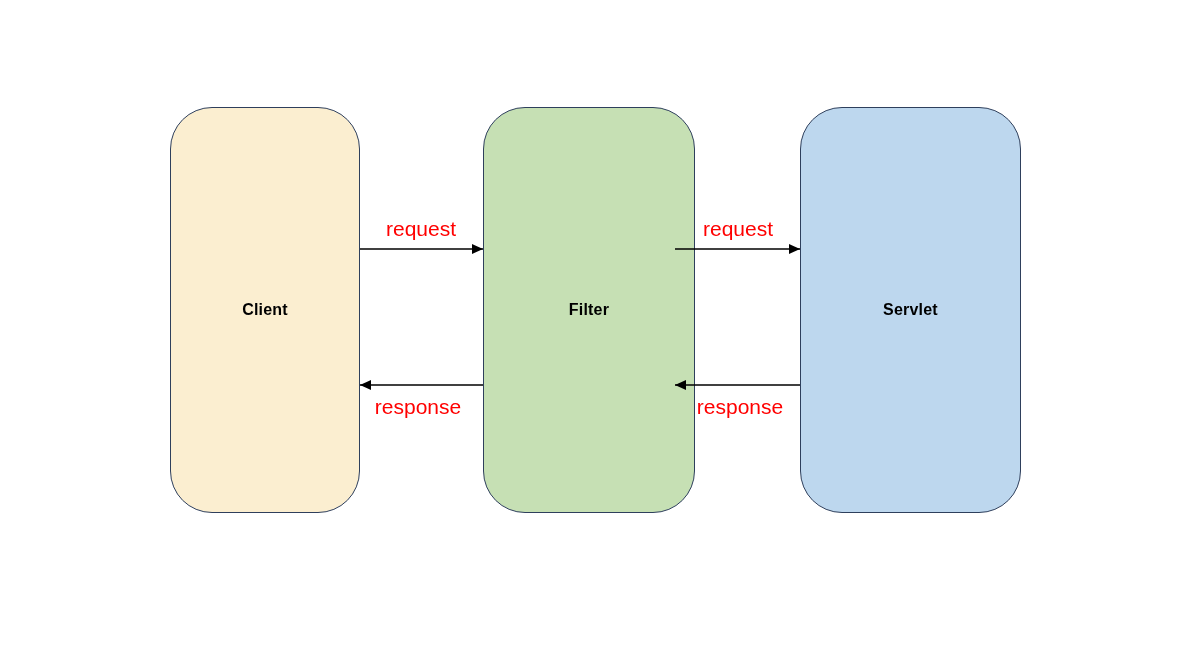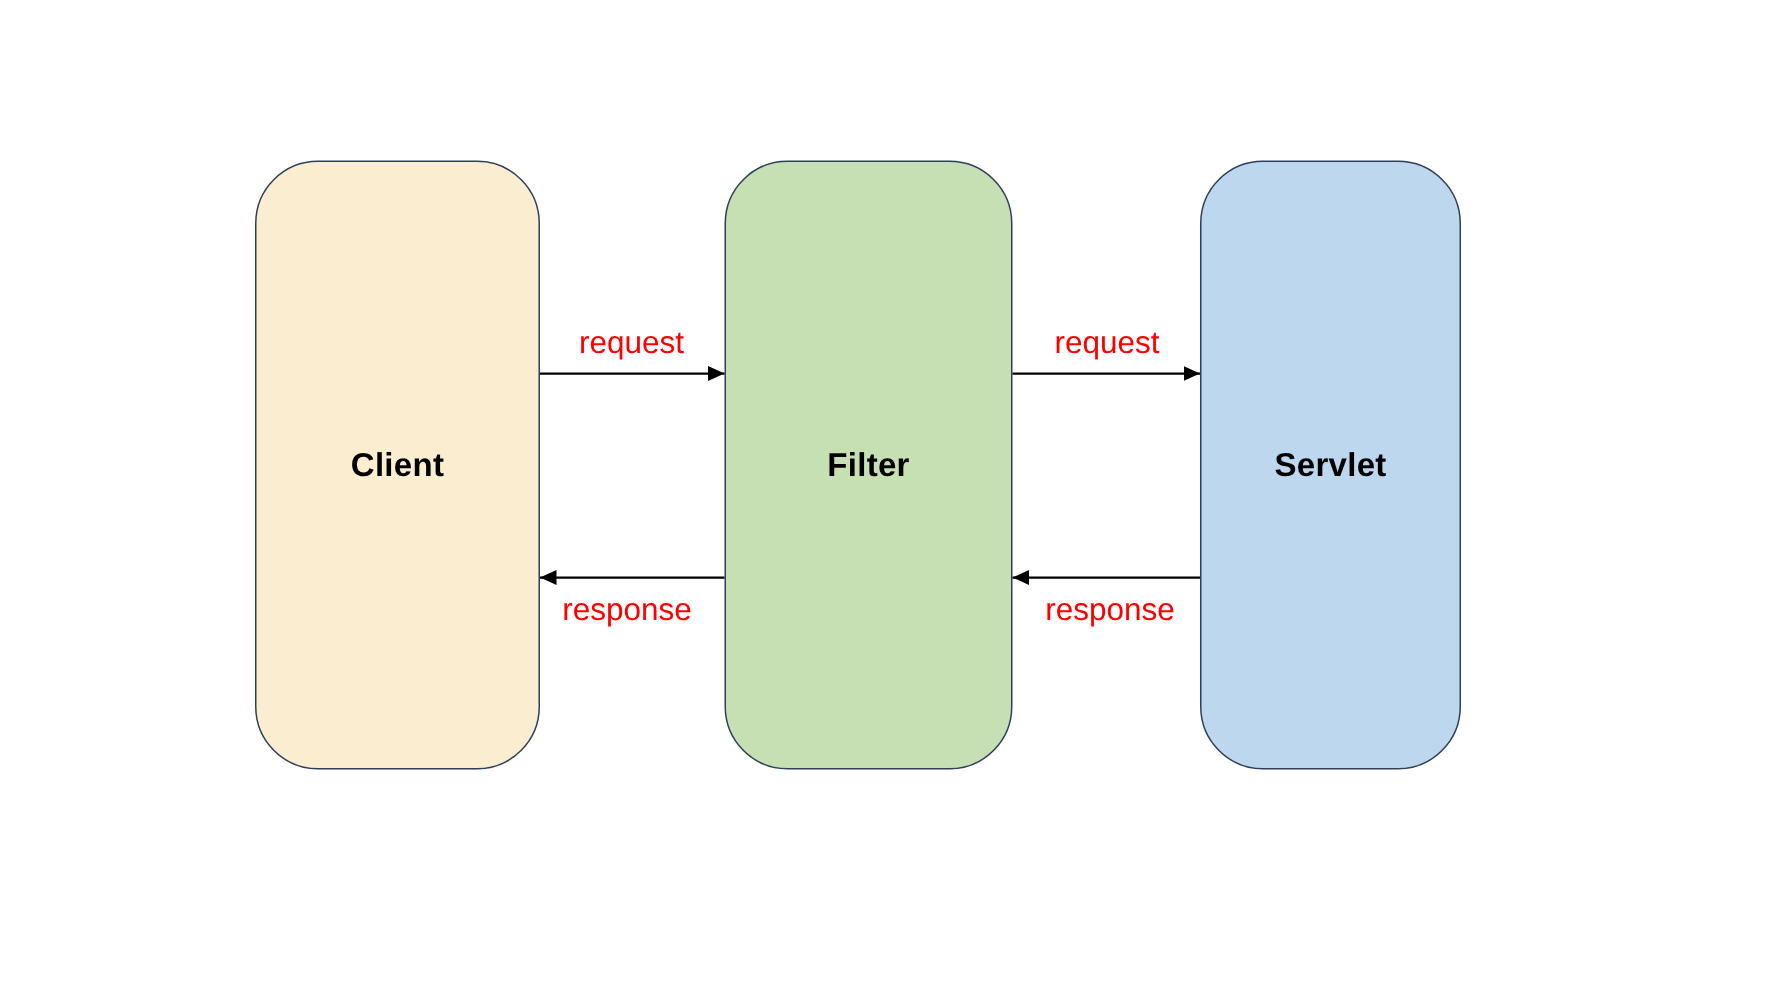--- a/index.html
+++ b/index.html
@@ -28,24 +28,24 @@
     position: absolute;
     top: 107px;
     height: 406px;
     border: 1.5px solid var(--node-border);
     border-radius: 42px;
     display: flex;
     align-items: center;
     justify-content: center;
   }
   .node-client  { left: 170px; width: 190px; background: var(--client-fill); }
-  .node-filter  { left: 483px; width: 192px; background: var(--filter-fill); }
-  .node-servlet { left: 800px; width: 174px; background: var(--servlet-fill); }
+  .node-filter  { left: 483px; width: 212px; background: var(--filter-fill); }
+  .node-servlet { left: 800px; width: 221px; background: var(--servlet-fill); }
   .node-label {
-    font-size: 22px;
+    font-size: 16px;
     font-weight: 700;
     color: var(--node-label);
     letter-spacing: 0.2px;
   }
   svg.arrows {
     position: absolute;
     left: 0; top: 0;
     width: 1182px;
     height: 668px;
     pointer-events: none;

